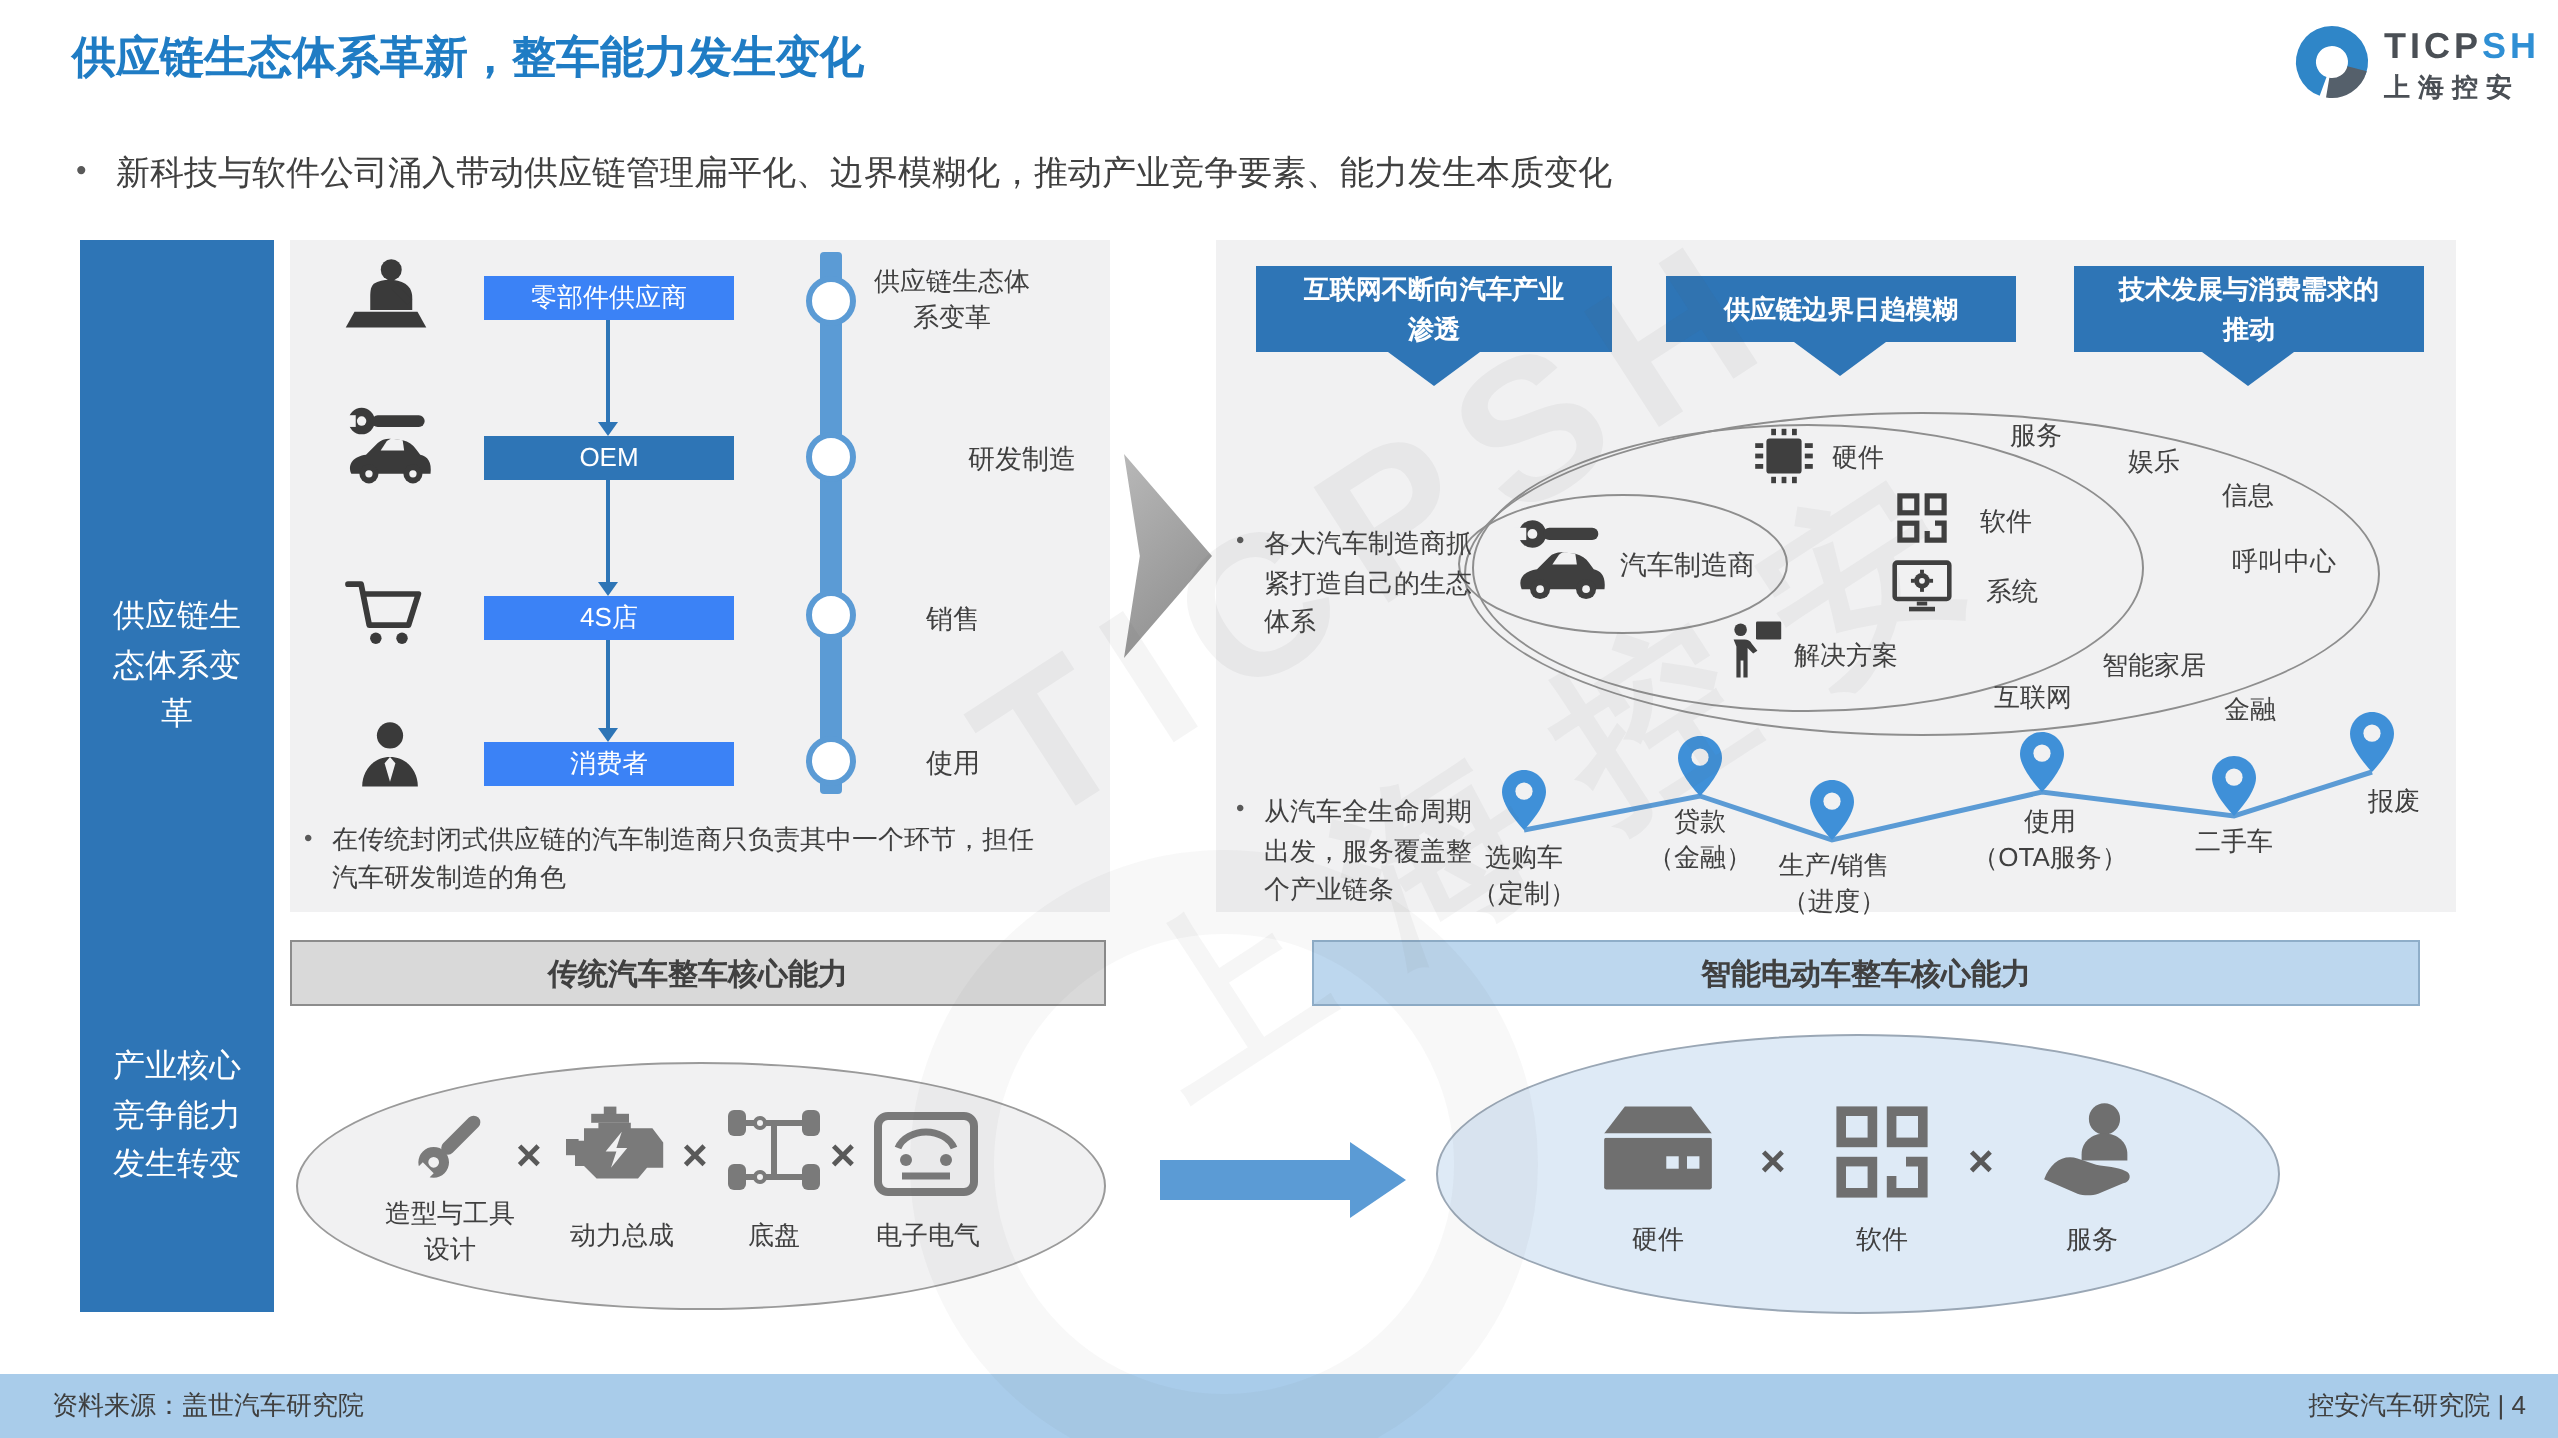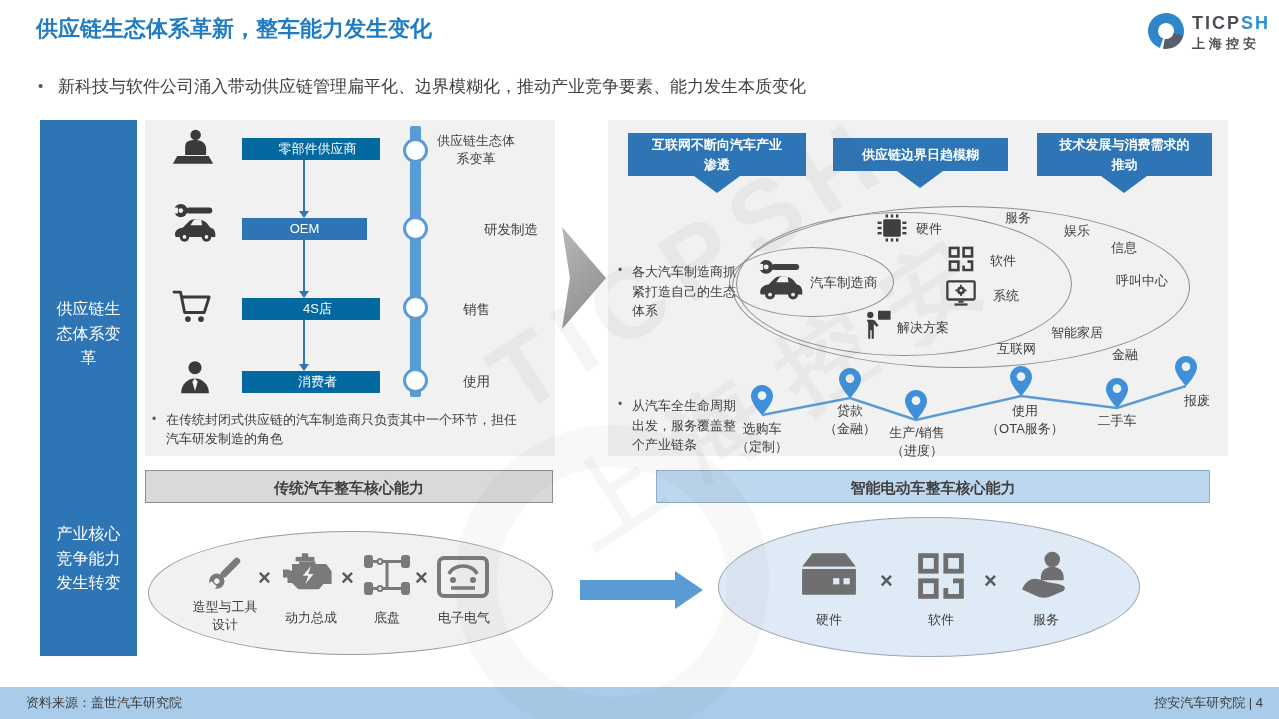--- a/index.html
+++ b/index.html
@@ -3,21 +3,21 @@
 <meta charset="utf-8">
 <style>
   html,body{margin:0;padding:0;background:#e8e8e8;}
   .slide{position:relative;width:1279px;height:719px;background:#ffffff;overflow:hidden;
          font-family:"Liberation Sans","DejaVu Sans",sans-serif;color:#404040;}
   .abs{position:absolute;}
   .panel{position:absolute;background:#F1F1F2;}
   .sidebar{position:absolute;left:40px;width:97px;background:#2E75B6;display:flex;align-items:center;justify-content:center;}
   .sidebar span{display:block;width:70px;text-align:center;color:#fff;font-size:16px;line-height:1.55;}
   .stepbox{position:absolute;left:242px;width:125px;height:22px;line-height:22px;text-align:center;color:#fff;font-size:13px;}
-  .stepbox.gray{background:#0369a1;padding-left:13px;}
+  .stepbox.gray{background:#3b82f6;}
   .stepbox.blue{background:#2E75B6;}
   .vline{position:absolute;width:2px;background:#2E75B6;}
   .vhead{position:absolute;width:0;height:0;border-left:5px solid transparent;border-right:5px solid transparent;border-top:7px solid #2E75B6;}
   .tl-bar{position:absolute;left:410px;top:126px;width:11px;height:271px;background:#5B9BD5;border-radius:2px;}
   .tl-dot{position:absolute;width:19px;height:19px;background:#fff;border:3px solid #5B9BD5;border-radius:50%;}
   .lbl{position:absolute;font-size:13px;color:#404040;line-height:1.35;}
   .lbl2{position:absolute;font-size:13.5px;color:#404040;}
   .driver{position:absolute;background:#2E75B6;color:#fff;font-weight:bold;font-size:13px;display:flex;align-items:center;justify-content:center;text-align:center;line-height:1.5;}
   .driver span{display:block;width:140px;}
   .darrow{position:absolute;background:#2E75B6;clip-path:polygon(0 0,100% 0,50% 100%);width:46px;height:17px;}

